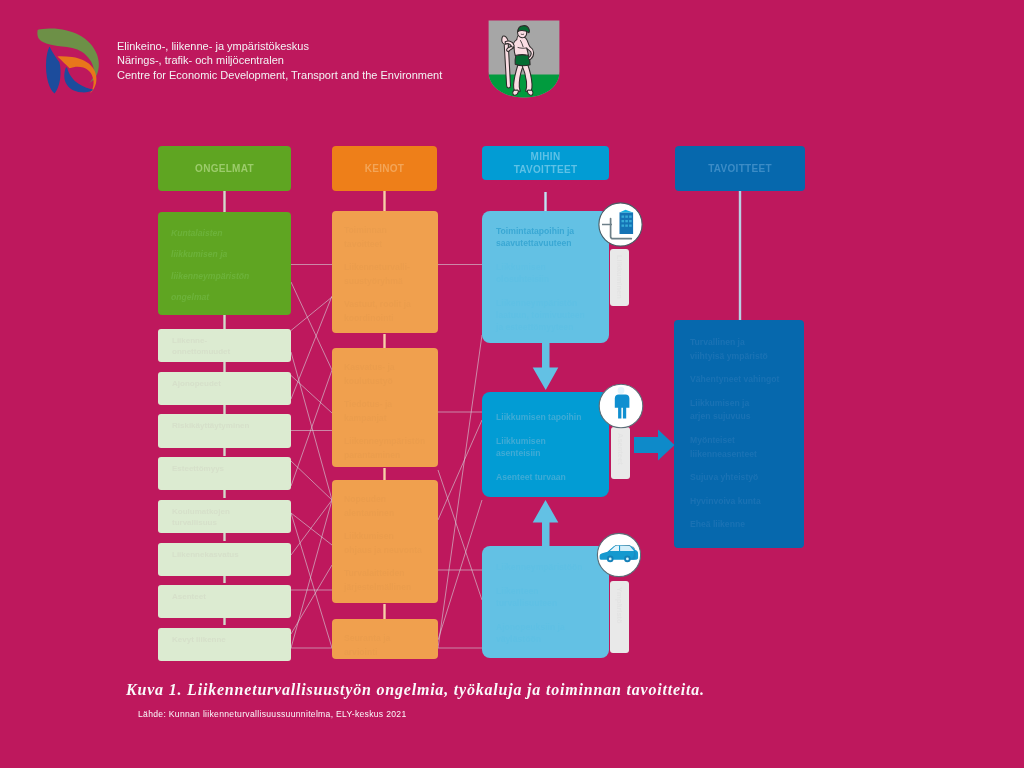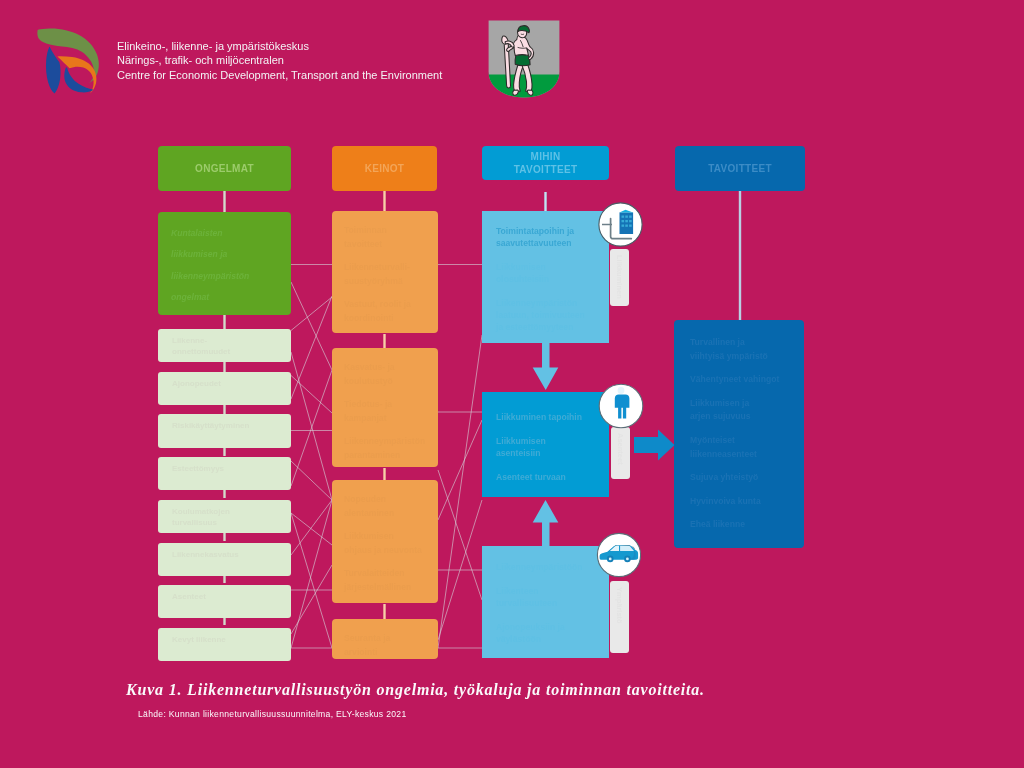--- a/index.html
+++ b/index.html
@@ -29,21 +29,21 @@
   #g-main p{margin:0 0 8.3px 0;font-style:italic;}
 
   .gpale{left:158px;width:133px;background:#dcebd1;color:#d6e0ca;font-size:8px;font-weight:700;line-height:11px;
          box-sizing:border-box;padding:6px 14px;border-radius:3px;}
 
   .orange{left:332px;width:106px;background:#f0a04e;color:#eb9d4d;font-size:8.6px;font-weight:700;line-height:14px;
           box-sizing:border-box;padding:12px 12px;border-radius:4px;}
   .orange p{margin:0 0 9px 0;}
 
   .lblue{left:482px;width:127px;background:#63c1e4;color:#5fc0e4;font-size:8.6px;font-weight:700;line-height:12px;
-          box-sizing:border-box;padding:14px 14px;border-radius:0;}
+          box-sizing:border-box;padding:14px 14px;border-radius:8px;}
   .lblue p{margin:0 0 12px 0;}
   #b-top p:first-child{color:#3aa8d4;}
   #b-mid{background:#029cd4;color:#3fabd6;padding-top:19px;}
   #b-bot{padding-top:15px;}
 
   #d-main{left:674px;top:320px;width:130px;height:228px;background:#0668ad;border-radius:4px;
           padding:16px 16px;box-sizing:border-box;color:#1a72b4;font-size:8.6px;font-weight:700;line-height:13.7px;}
   #d-main p{margin:0 0 9.8px 0;}
 
   .vtab{background:#e9e9e9;border-radius:3px;}
@@ -270,21 +270,21 @@
         <p>Seuranta ja<br>arviointi</p>
       </div>
     </div>
   <div id="blue-list">
       <div class="abs box lblue" id="b-top" style="top: 211px; height: 132px;">
         <p>Toimintatapoihin ja<br>saavutettavuuteen</p>
         <p>Liikkumisen<br>olosuhteisiin</p>
         <p>Liikenneympäristön<br>laatuun, toimivuuteen<br>ja esteettömyyteen</p>
       </div>
       <div class="abs box lblue" id="b-mid" style="top: 391.5px; height: 105.5px;">
-        <p>Liikkuminen tapoihin</p>
+        <p>Liikkumisen tapoihin</p>
         <p>Liikkumisen<br>asenteisiin</p>
         <p>Asenteet turvaan</p>
       </div>
       <div class="abs box lblue" id="b-bot" style="top: 546px; height: 112px;">
         <p>Liikenneympäristöön</p>
         <p>Liikenteen<br>turvallisuuteen</p>
         <p>Ajonopeuksiin ja<br>väylästöön</p>
       </div>
     </div>
   <div class="abs box" id="d-main">

